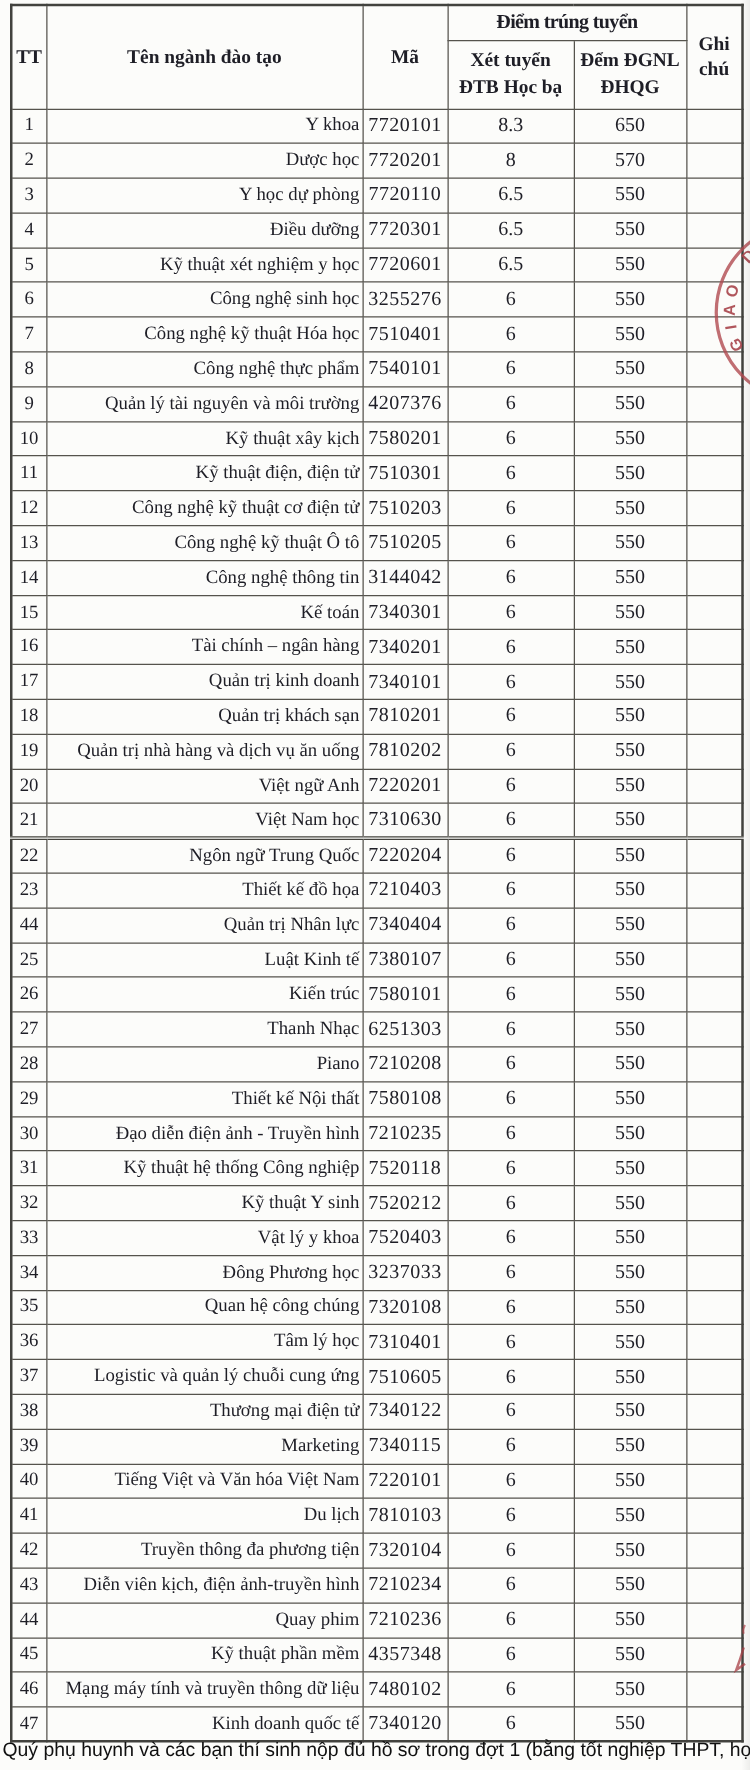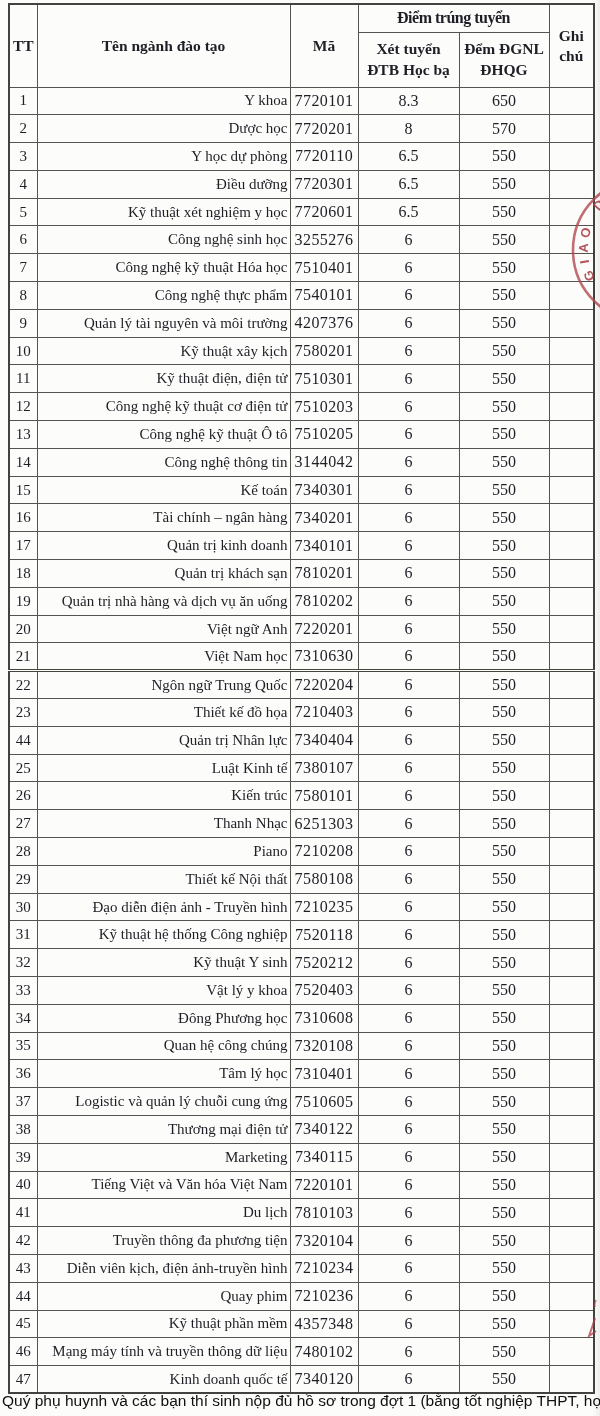--- a/index.html
+++ b/index.html
@@ -344,21 +344,21 @@
           <td class="c-tt">33</td>
           <td class="c-name">Vật lý y khoa</td>
           <td class="c-code">7520403</td>
           <td class="c-hocba">6</td>
           <td class="c-dgnl">550</td>
           <td class="c-note"></td>
         </tr>
         <tr>
           <td class="c-tt">34</td>
           <td class="c-name">Đông Phương học</td>
-          <td class="c-code">7310608</td>
+          <td class="c-code">3237033</td>
           <td class="c-hocba">6</td>
           <td class="c-dgnl">550</td>
           <td class="c-note"></td>
         </tr>
         <tr>
           <td class="c-tt">35</td>
           <td class="c-name">Quan hệ công chúng</td>
           <td class="c-code">7320108</td>
           <td class="c-hocba">6</td>
           <td class="c-dgnl">550</td>

